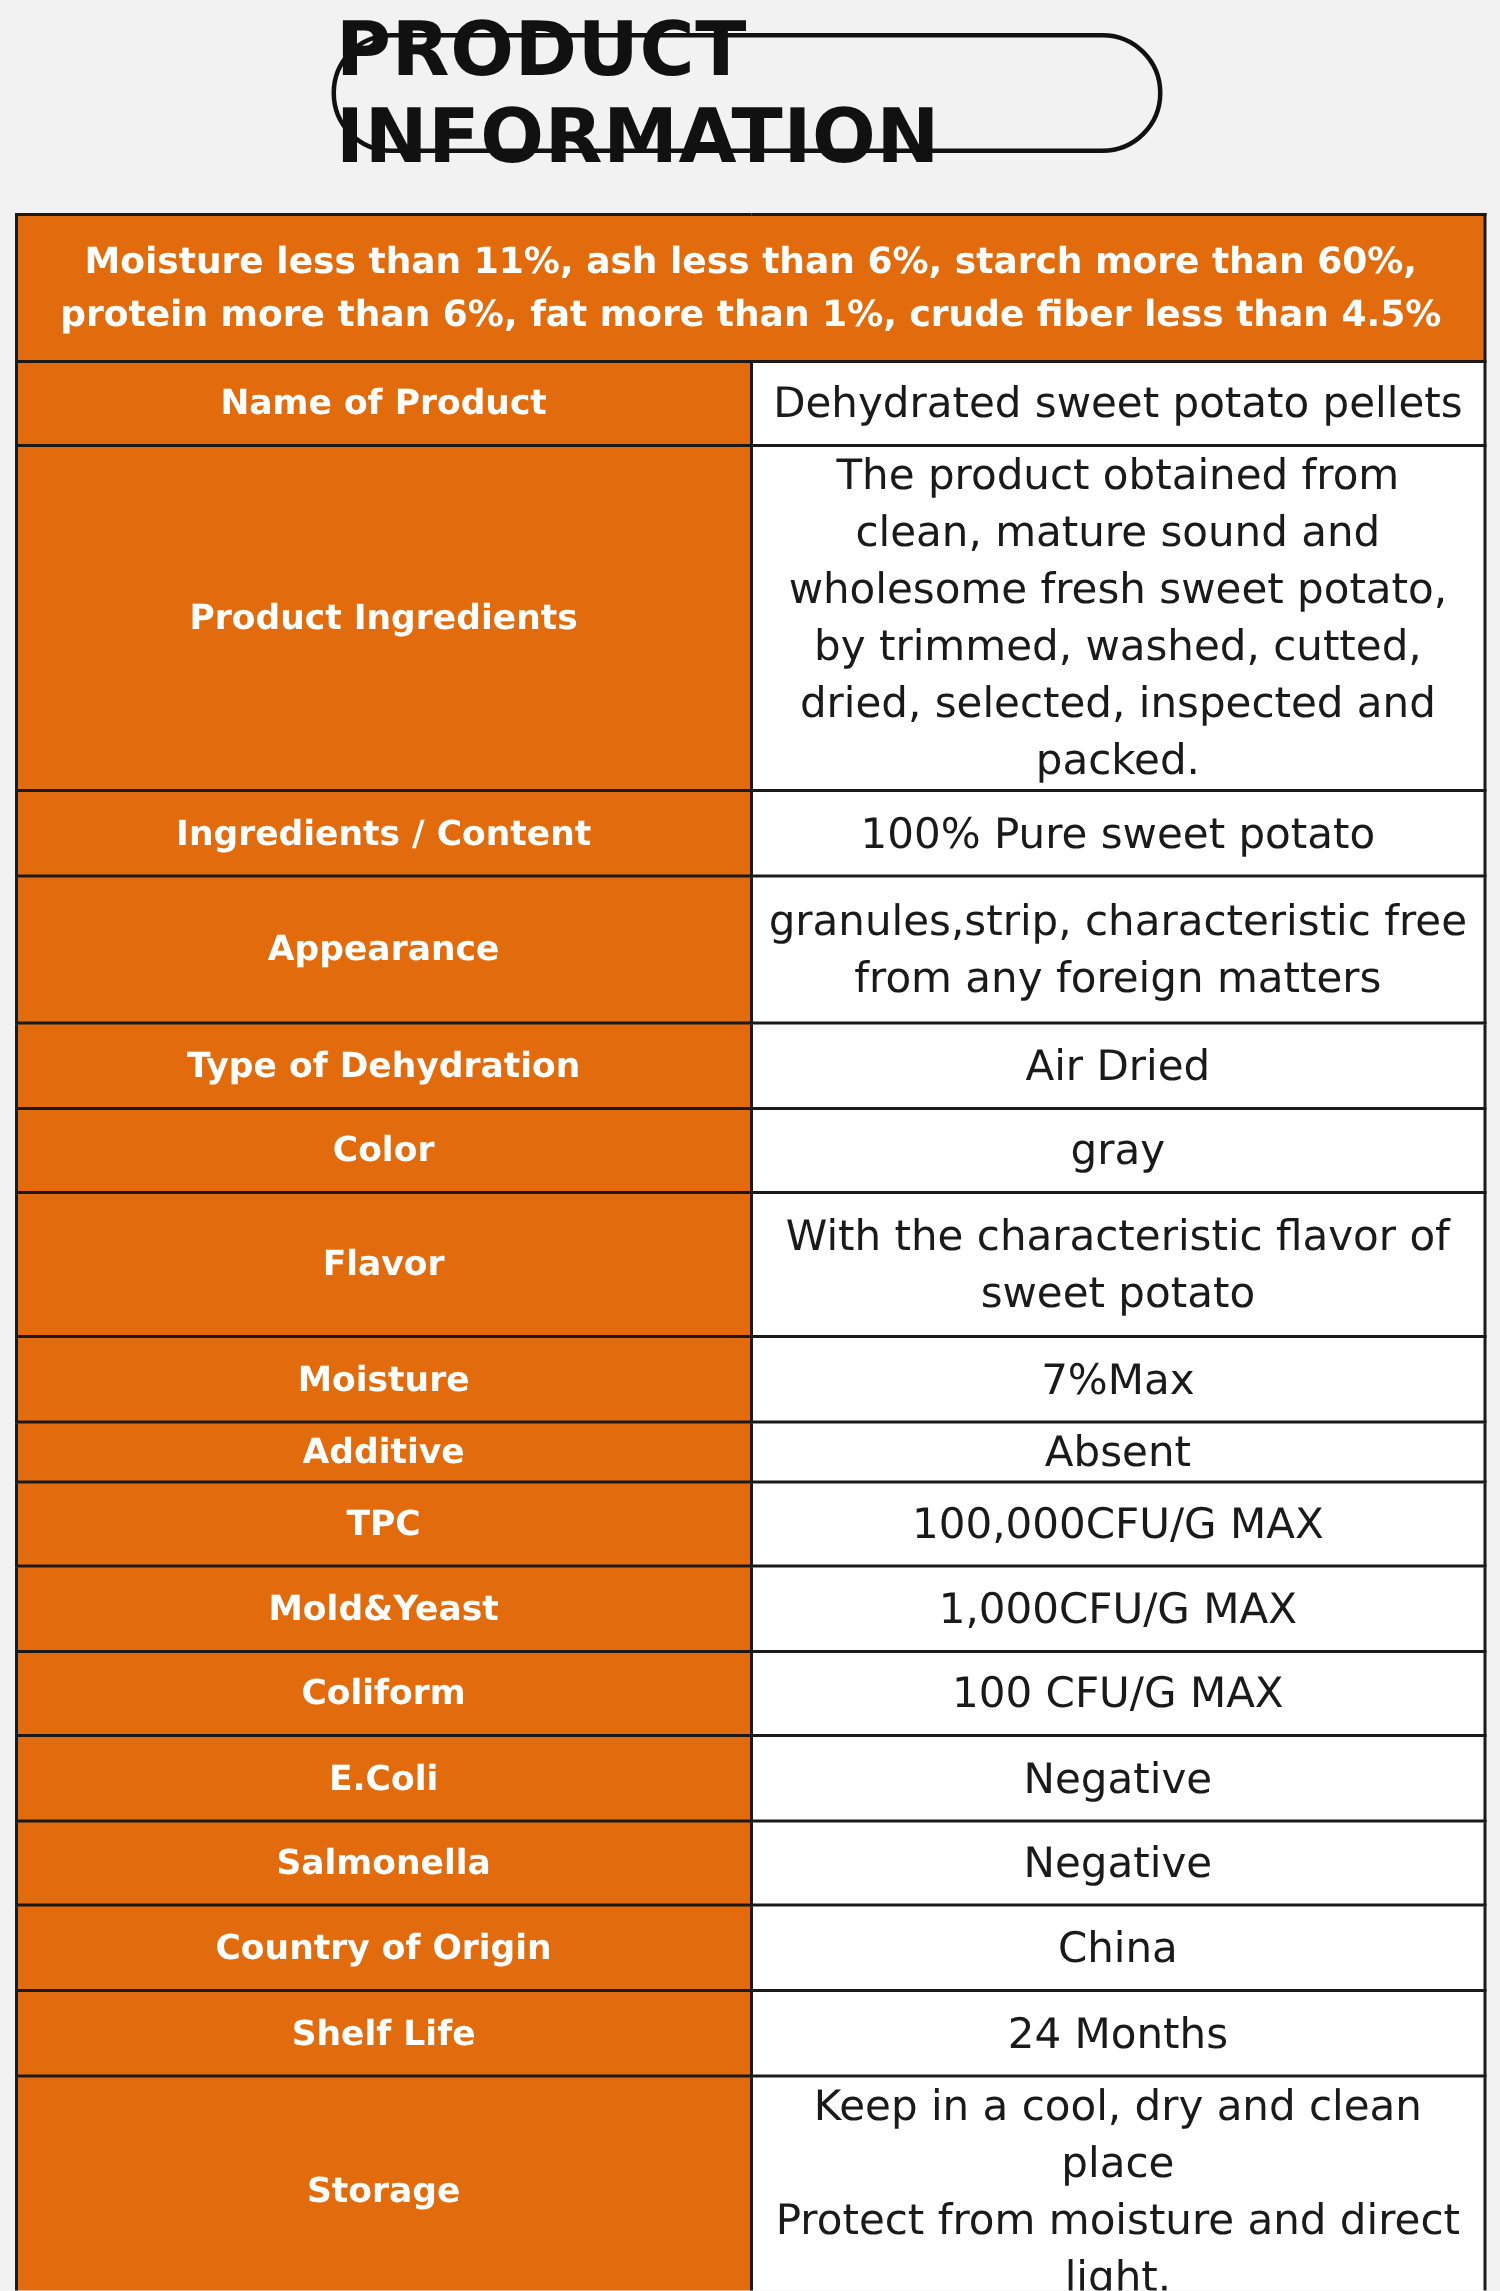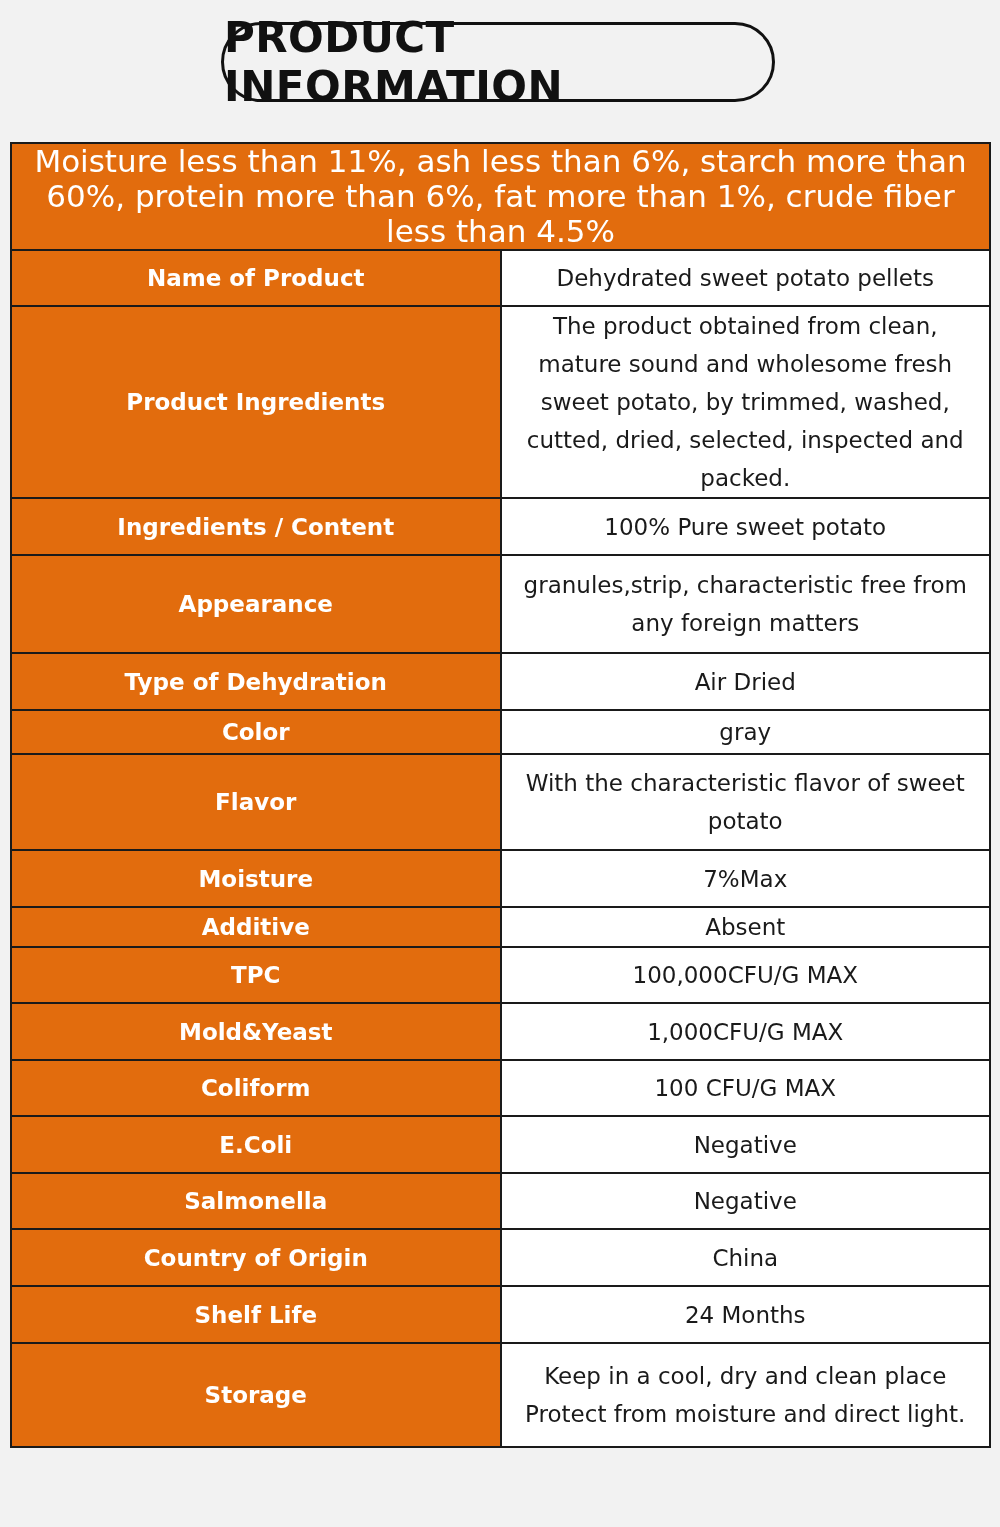--- a/index.html
+++ b/index.html
@@ -5,40 +5,40 @@
   html, body { margin:0; padding:0; }
   body {
     width:1000px; height:1527px; background:#f2f2f2; position:relative; overflow:hidden;
     font-family: "DejaVu Sans", "Liberation Sans", sans-serif;
   }
   .title-wrap { position:absolute; left:0; top:0; width:1000px; height:130px; }
   .title-pill {
     position:absolute; left:221px; top:22px; width:554px; height:80px;
     border:3px solid #111; border-radius:44px; box-sizing:border-box;
     display:flex; align-items:center; justify-content:center;
-    font-size:42px; font-weight:bold; color:#111; letter-spacing:0.5px;
+    font-size:50px; font-weight:bold; color:#111; letter-spacing:0.5px;
   }
   table.spec {
     position:absolute; left:10px; top:142px; width:981px;
     border-collapse:collapse; table-layout:fixed;
     border:2px solid #1a1a1a;
   }
   table.spec td {
     border:2px solid #1a1a1a; text-align:center; vertical-align:middle;
     padding:0 10px; box-sizing:border-box;
   }
   td.banner {
-    background:#e26c0d; color:#fff; font-weight:normal; font-size:31px; line-height:35px;
+    background:#e26c0d; color:#fff; font-weight:bold; font-size:24px; line-height:35px;
     height:98px; padding:0 20px;
   }
   td.label {
     background:#e26c0d; color:#fff; font-weight:bold; font-size:23px; width:332px;
   }
   td.value {
-    background:#fff; color:#1a1a1a; font-size:23px; line-height:38px;
+    background:#fff; color:#1a1a1a; font-size:28px; line-height:38px;
   }
 </style>
 </head>
 <body>
 
 <div class="title-wrap">
   <div class="title-pill">PRODUCT INFORMATION</div>
 </div>
 
 <table class="spec">
@@ -59,21 +59,21 @@
       <td class="value">100% Pure sweet potato</td>
     </tr>
     <tr style="height:98px">
       <td class="label">Appearance</td>
       <td class="value">granules,strip, characteristic free from any foreign matters</td>
     </tr>
     <tr style="height:57px">
       <td class="label">Type of Dehydration</td>
       <td class="value">Air Dried</td>
     </tr>
-    <tr style="height:44px">
+    <tr style="height:56px">
       <td class="label">Color</td>
       <td class="value">gray</td>
     </tr>
     <tr style="height:96px">
       <td class="label">Flavor</td>
       <td class="value">With the characteristic flavor of sweet potato</td>
     </tr>
     <tr style="height:57px">
       <td class="label">Moisture</td>
       <td class="value">7%Max</td>

